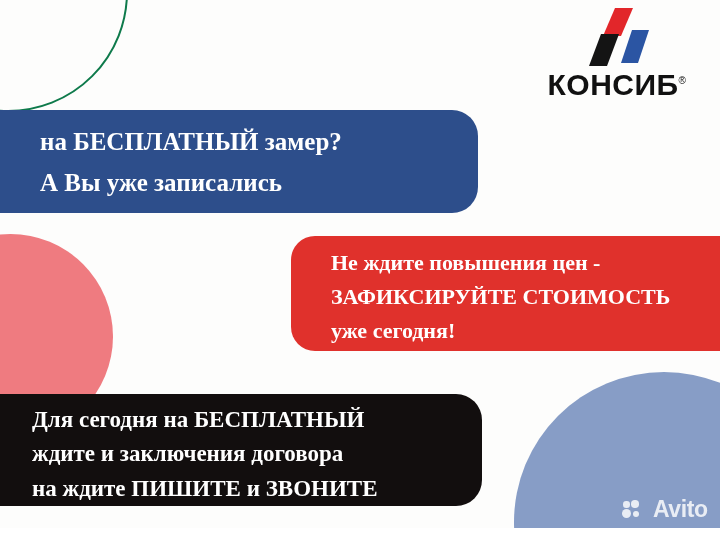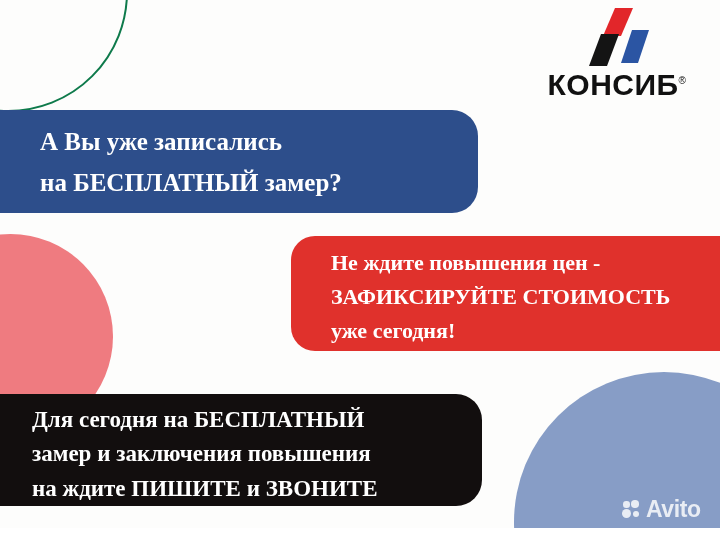--- a/index.html
+++ b/index.html
@@ -129,21 +129,21 @@
   }
   #box-black .line + .line { margin-top: 4px; }
 
   
   #avito-watermark {
     position: absolute;
     left: 622px;
     top: 498px;
     display: flex;
     align-items: center;
-    gap: 5px;
+    gap: 12px;
     opacity: 0.82;
     pointer-events: none;
   }
   #avito-dots {
     position: relative;
     width: 19px;
     height: 19px;
   }
   #avito-dots span {
     position: absolute;
@@ -178,33 +178,33 @@
       <polygon points="38,0 56,0 44,28 26,28" fill="#E2262A"></polygon>
       <polygon points="24,26 42,26 30,58 12,58" fill="#141414"></polygon>
       <polygon points="55,22 72,22 61,55 44,55" fill="#2B55A3"></polygon>
     </svg>
     <div id="logo-wordmark">
       <span>КОНСИБ</span><span id="logo-reg">®</span>
     </div>
   </div>
 
   <div class="msg" id="box-blue">
+    <span class="line">на БЕСПЛАТНЫЙ замер?</span>
     <span class="line">А Вы уже записались</span>
-    <span class="line">на БЕСПЛАТНЫЙ замер?</span>
   </div>
 
   <div class="msg" id="box-red">
     <span class="line">Не ждите повышения цен -</span>
     <span class="line">ЗАФИКСИРУЙТЕ СТОИМОСТЬ</span>
     <span class="line">уже сегодня!</span>
   </div>
 
   <div class="msg" id="box-black">
     <span class="line">Для сегодня на БЕСПЛАТНЫЙ</span>
-    <span class="line">замер и заключения повышения</span>
+    <span class="line">ждите и заключения договора</span>
     <span class="line">на ждите ПИШИТЕ и ЗВОНИТЕ</span>
   </div>
 
   <div id="avito-watermark">
     <span id="avito-dots">
       <span class="d1"></span>
       <span class="d2"></span>
       <span class="d3"></span>
       <span class="d4"></span>
     </span>

